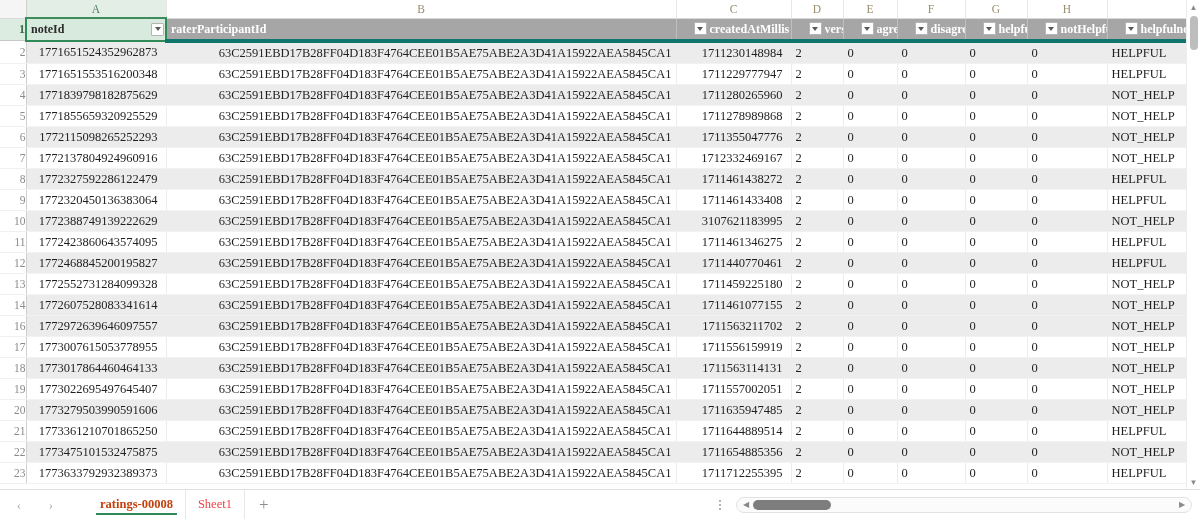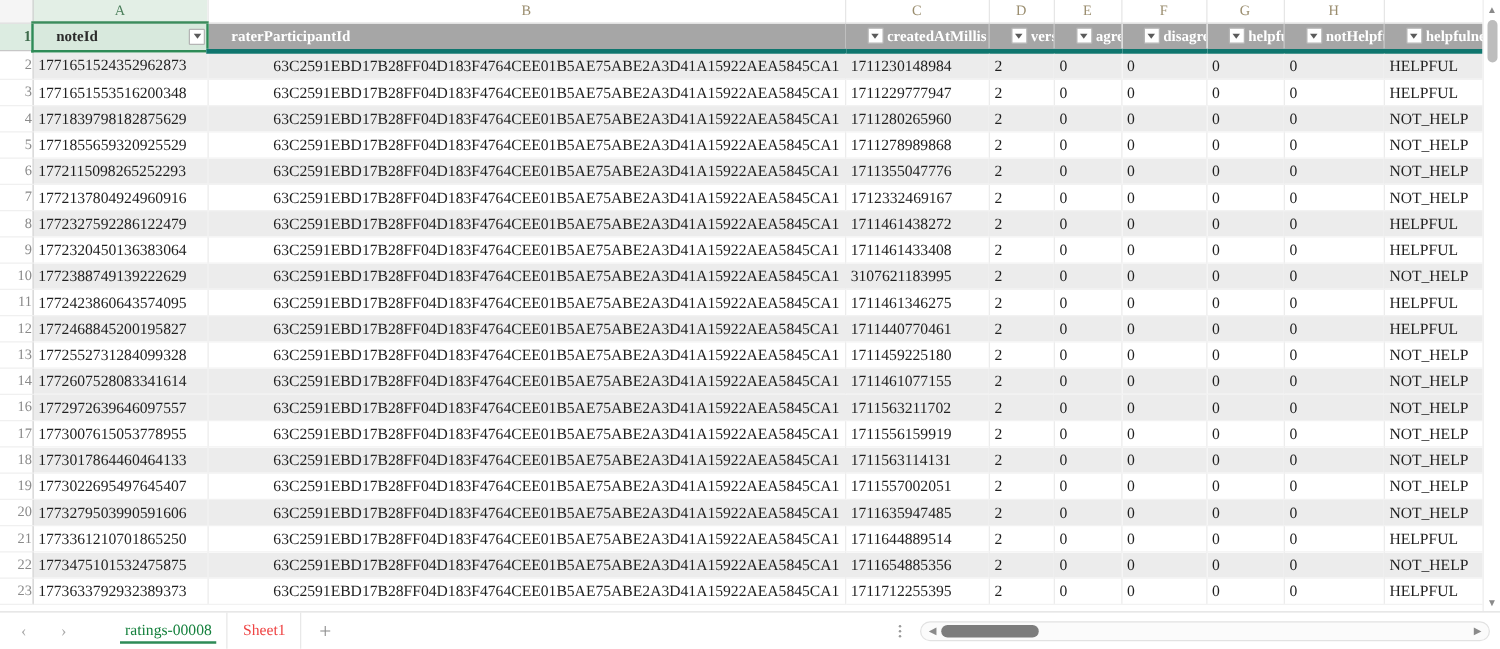--- a/index.html
+++ b/index.html
@@ -82,21 +82,21 @@
     border-bottom: 4px solid #0f766e;
     white-space: nowrap;
     overflow: hidden;
     position: relative;
     font-family: "Liberation Serif", serif;
   }
   .hcell {
     display: flex; align-items: center;
     height: 20px;
     gap: 3px;
-    padding-left: 18px;
+    padding-left: 4px;
   }
   .hcell .htxt {
     overflow: hidden;
     white-space: nowrap;
     text-overflow: clip;
     line-height: 20px;
   }
   
   tr.filterrow td.selcell {
     background: #d8e9dd;
@@ -135,21 +135,21 @@
     font-family: "Liberation Serif", serif;
     border-right: 1px solid #ececec;
     border-bottom: 1px solid #f2f2f2;
     padding: 0 4px;
     color: #1f1f1f;
   }
   tr.datarow.odd td.cell { background: #ececec; }
   tr.datarow.even td.cell { background: #ffffff; }
   tr.datarow.odd td.rownum { background: #ffffff; }
 
-  .num  { text-align: left; padding-right: 8px !important; }
+  .num  { text-align: right; padding-right: 8px !important; }
   .numl { text-align: right; }
   .ctr  { text-align: left; }
 
   
   .vscroll {
     position: absolute;
     top: 0; right: 0;
     width: 14px;
     height: 100%;
     background: #ffffff;
@@ -198,21 +198,21 @@
     display: flex; align-items: center;
     padding: 0 12px;
     font-size: 12.5px;
     color: #ef4444;
     cursor: pointer;
     border-right: 1px solid #e8e8e8;
     font-family: "Liberation Serif", serif;
     position: relative;
     white-space: nowrap;
   }
-  .tab.active { color: #15803d; }
+  .tab.active { color: #c2410c; font-weight: bold; }
   .tab.active::after {
     content: "";
     position: absolute;
     left: 8px; right: 8px; bottom: 5px;
     height: 2px;
     background: #2e8b57;
   }
   .tab.addtab {
     color: #8d8d8d;
     font-size: 17px;

